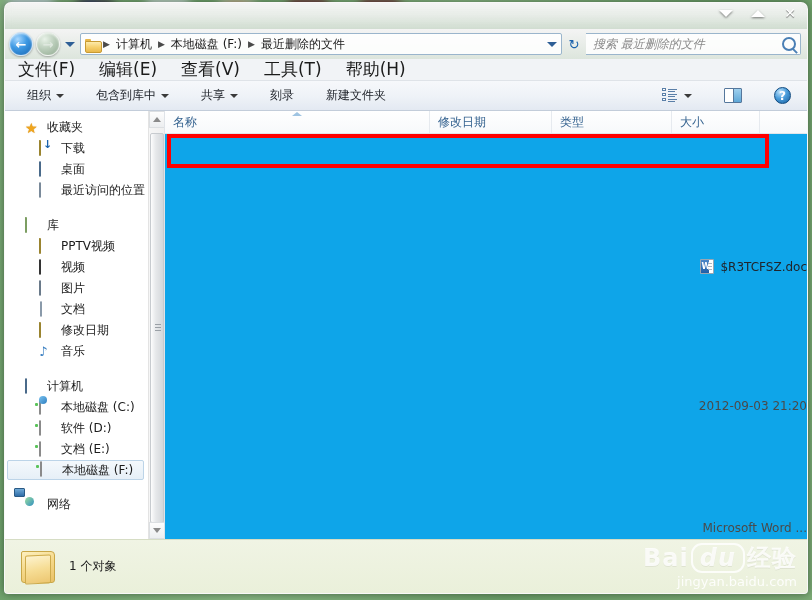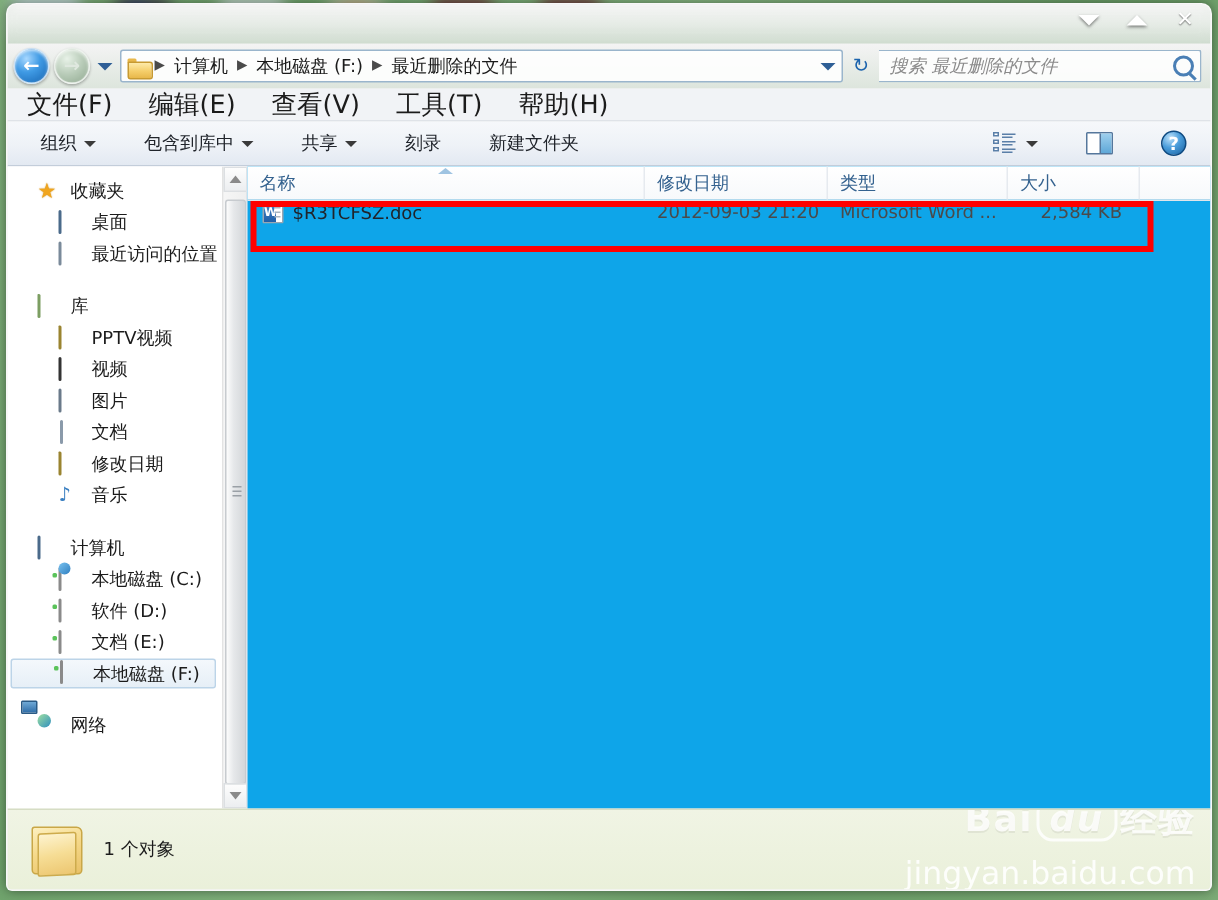--- a/index.html
+++ b/index.html
@@ -299,22 +299,23 @@
   .col.type { flex: 0 0 120px; }
   .col.size { flex: 0 0 88px; }
   .col.rest { flex: 1 1 auto; border-right: none; }
   .sortarrow {
     position:absolute; left: 50%; top: 1px; margin-left:-5px;
     width:0;height:0;border-left:5px solid transparent;border-right:5px solid transparent;
     border-bottom:4px solid #9fc4e2;
   }
   .rows { position: relative; }
   .filerow {
-    height: 24px; display: flex; align-items: flex-start; font-size: 12px; color:#20242b;
+    height: 24px; display: flex; align-items: flex-end; font-size: 12px; color:#20242b;
     cursor: pointer;
+    flex-direction: column;
   }
   .cell { padding-left: 8px; white-space: nowrap; overflow: hidden; text-overflow: ellipsis; }
   .cell.name { flex: 0 0 265px; display:flex; align-items:center; gap:6px; padding-left: 10px;}
   .cell.date { flex: 0 0 122px; color:#4a4a4a; }
   .cell.type { flex: 0 0 120px; color:#4a4a4a; }
   .cell.size { flex: 0 0 88px; color:#4a4a4a; text-align: right; padding-right: 12px; padding-left:0;}
   .ic-word {
     width: 14px; height: 15px; position: relative; flex:0 0 14px;
     background: #fff; border: 1px solid #9aa6b2; border-radius: 1px;
   }
@@ -356,21 +357,21 @@
     transform: skewY(-3deg);
   }
   .status-text { font-size: 12px; color: #1b1b1b; }
   .watermark {
     position: absolute; right: 10px; bottom: 2px;
     text-align: right; color: rgba(255,255,255,.82);
     user-select:none;
   }
   .wm-top { font-size: 24px; font-weight: bold; letter-spacing: 1px; line-height: 26px;
             text-shadow: 0 1px 0 rgba(0,0,0,.06); }
-  .wm-bot { font-size: 21px; line-height: 18px; color: rgba(255,255,255,.88); margin-top: 12px; }
+  .wm-bot { font-size: 13px; line-height: 18px; color: rgba(255,255,255,.88); }
   .wm-pill {
     display:inline-block; border:2px solid rgba(255,255,255,.82); border-radius: 11px;
     padding: 0 7px; margin: 0 2px; font-style: italic;
   }
 </style>
 </head>
 <body>
 
 <div class="desk-blobs">
   <div class="blob" style="left:8px;top:-4px;width:46px;height:30px;background:#cfe0ea;"></div>
@@ -492,20 +493,24 @@
 
     <div class="sidebar">
       <div class="sb-scroll">
 
         <div class="sb-group">
           <div class="sb-row head">
             <span class="sb-icon ic-star">★</span>
             <span>收藏夹</span>
           </div>
           <div class="sb-row child">
+            <span class="sb-icon"><span class="ic-folder-yellow ic-dl"></span></span>
+            <span>下载</span>
+          </div>
+          <div class="sb-row child">
             <span class="sb-icon"><span class="ic-desktop"></span></span>
             <span>桌面</span>
           </div>
           <div class="sb-row child">
             <span class="sb-icon"><span class="ic-recent"></span></span>
             <span>最近访问的位置</span>
           </div>
         </div>
 
         <div class="sb-group" style="margin-top:14px">

